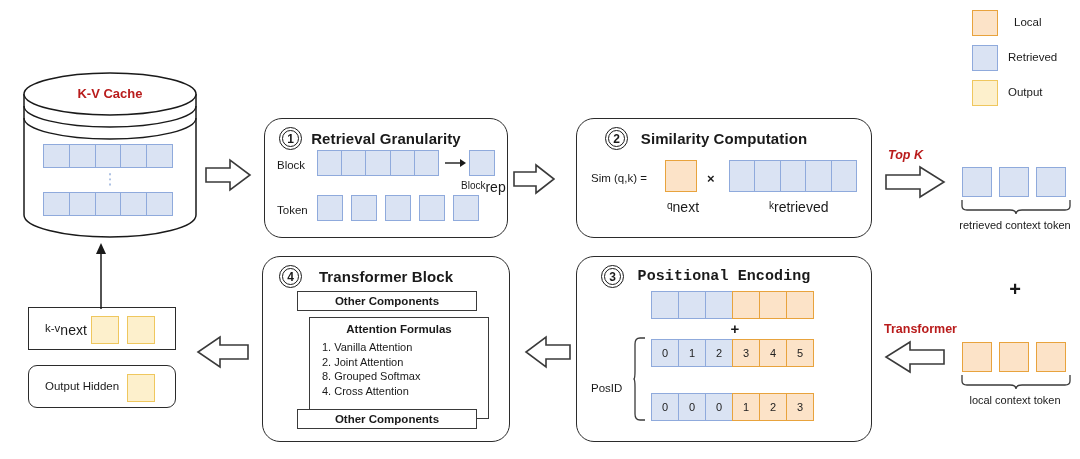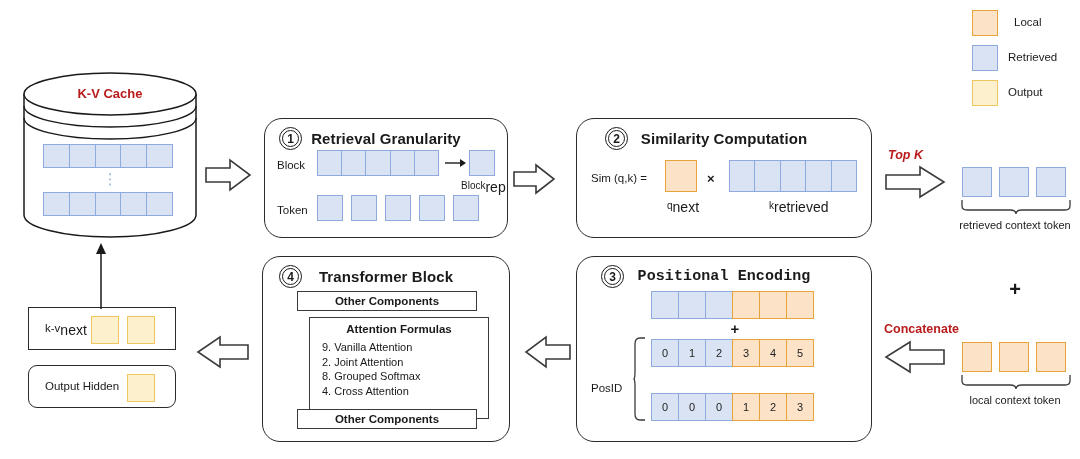--- a/index.html
+++ b/index.html
@@ -176,21 +176,21 @@
 </div>
 <div class="abs" style="left:960px;top:199px;width:112px;height:16px;">
   <svg width="112" height="16" viewBox="0 0 112 16">
     <path d="M2,1 L2,7 Q2,11 7,11 L50,11 Q56,11 56,15 Q56,11 62,11 L105,11 Q110,11 110,7 L110,1" fill="none" stroke="#3a3a3a" stroke-width="1.3"></path>
   </svg>
 </div>
 <div class="abs lbl" style="left:950px;top:219px;width:130px;text-align:center;font-size:11px;">retrieved context token</div>
 
 <div class="abs" style="left:960px;top:278px;width:110px;text-align:center;font-size:20px;font-weight:bold;">+</div>
 
-<div class="abs lbl-b" style="left:884px;top:322px;">Concatenate</div>
+<div class="abs lbl-b" style="left:884px;top:322px;">Transformer</div>
 <div class="abs" style="left:884px;top:340px;width:62px;height:34px;">
   <svg width="62" height="34" viewBox="0 0 62 34">
     <path d="M60,10 L26,10 L26,2 L2,17 L26,32 L26,24 L60,24 Z" fill="#ffffff" stroke="#3a3a3a" stroke-width="1.6"></path>
   </svg>
 </div>
 <div class="abs" style="left:962px;top:342px;width:108px;height:30px;display:flex;gap:7px;">
   <div class="cell local" style="width:30px;height:30px;"></div>
   <div class="cell local" style="width:30px;height:30px;"></div>
   <div class="cell local" style="width:30px;height:30px;"></div>
 </div>
@@ -261,21 +261,21 @@
   <div class="circnum" style="left:16px;top:8px;">
     <span>4</span>
   </div>
   <div class="panel-title" style="top:11px;">Transformer Block</div>
 
   <div class="rectbox abs" style="left:34px;top:34px;width:180px;height:20px;">Other Components</div>
 
   <div class="rectbox abs" style="left:34px;top:60px;width:180px;height:102px;display:block;margin-left:12px;">
     <div style="text-align:center;font-weight:bold;font-size:11.5px;padding-top:5px;">Attention Formulas</div>
     <div class="formula-list" style="padding:5px 0 0 12px;font-weight:normal;">
-      <div>9. Vanilla Attention</div>
+      <div>1. Vanilla Attention</div>
       <div>2. Joint Attention</div>
       <div>8. Grouped Softmax</div>
       <div>4. Cross Attention</div>
     </div>
   </div>
 
   <div class="rectbox abs" style="left:34px;top:152px;width:180px;height:20px;">Other Components</div>
 </div>
 
 <div class="abs" style="left:196px;top:335px;width:54px;height:34px;">

